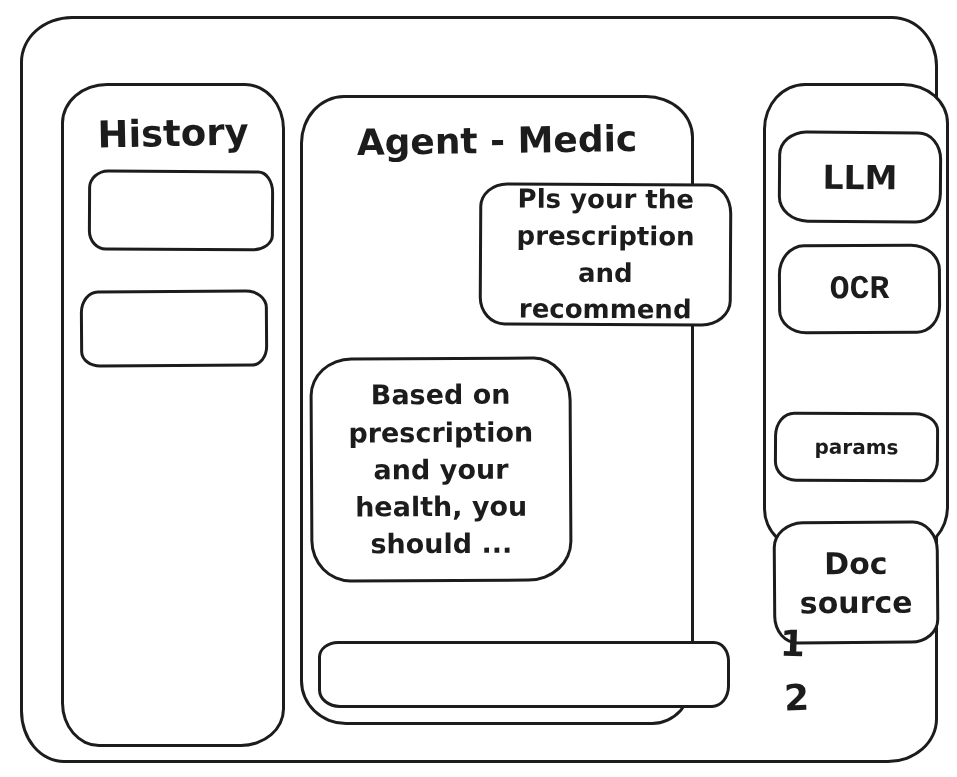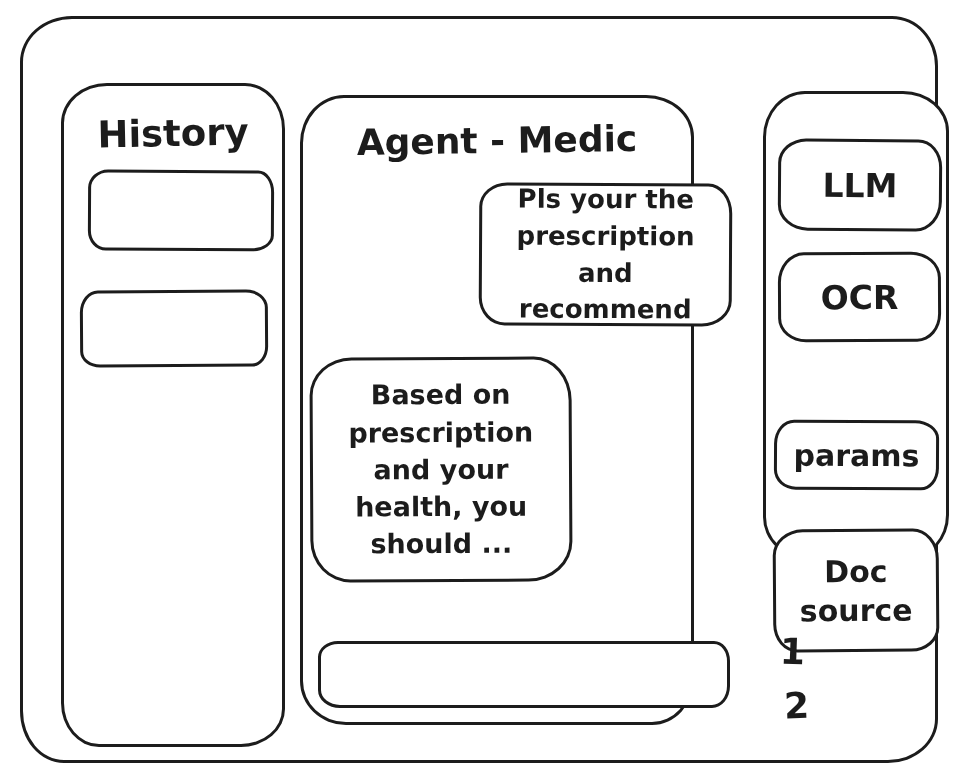--- a/index.html
+++ b/index.html
@@ -75,44 +75,44 @@
   .chat-input {
     position: absolute; left: 15px; top: 543px; width: 412px; height: 67px;
     border: 3px solid #1c1c1c; background: #fff;
     border-radius: 20px 16px 18px 22px / 16px 20px 22px 18px;
     font-family: "DejaVu Sans", "Liberation Sans", sans-serif;
     font-size: 24px; padding: 0 18px; color: #1c1c1c;
     outline: none;
   }
   
   .sidebar-right {
-    left: 740px; top: 72px; width: 186px; height: 468px;
+    left: 740px; top: 64px; width: 186px; height: 468px;
     border-radius: 42px 46px 40px 44px / 46px 40px 44px 42px;
   }
   .tool-btn {
     position: absolute; background: #fff; border: 3px solid #1c1c1c;
     display: flex; align-items: center; justify-content: center;
     text-align: center; font-weight: 600; cursor: pointer;
     font-family: "DejaVu Sans", "Liberation Sans", sans-serif;
     color: #1c1c1c;
   }
   .tool-btn.llm {
     left: 12px; top: 45px; width: 164px; height: 92px;
     border-radius: 28px 24px 26px 30px / 24px 28px 30px 26px;
     font-size: 33px; transform: rotate(0.4deg);
   }
   .tool-btn.ocr {
     left: 12px; top: 158px; width: 163px; height: 90px;
     border-radius: 26px 30px 24px 28px / 30px 26px 28px 24px;
-    font-size: 33px; transform: rotate(-0.3deg);
+    font-size: 33px; transform: rotate(-0.3deg); font-family: Liberation Mono, monospace;
   }
   .tool-btn.params {
     left: 8px; top: 326px; width: 165px; height: 70px;
     border-radius: 20px 24px 18px 22px / 24px 18px 22px 20px;
-    font-size: 30px; transform: rotate(0.3deg);
+    font-size: 20px; transform: rotate(0.3deg);
   }
   .tool-btn.doc {
     left: 7px; top: 435px; width: 166px; height: 123px;
     border-radius: 30px 26px 28px 24px / 26px 30px 24px 28px;
     font-size: 30px; line-height: 1.3; padding: 4px 10px;
     transform: rotate(-0.4deg);
   }
   .doc-num {
     position: absolute; font-size: 36px; font-weight: 600;
     cursor: pointer; line-height: 1;

